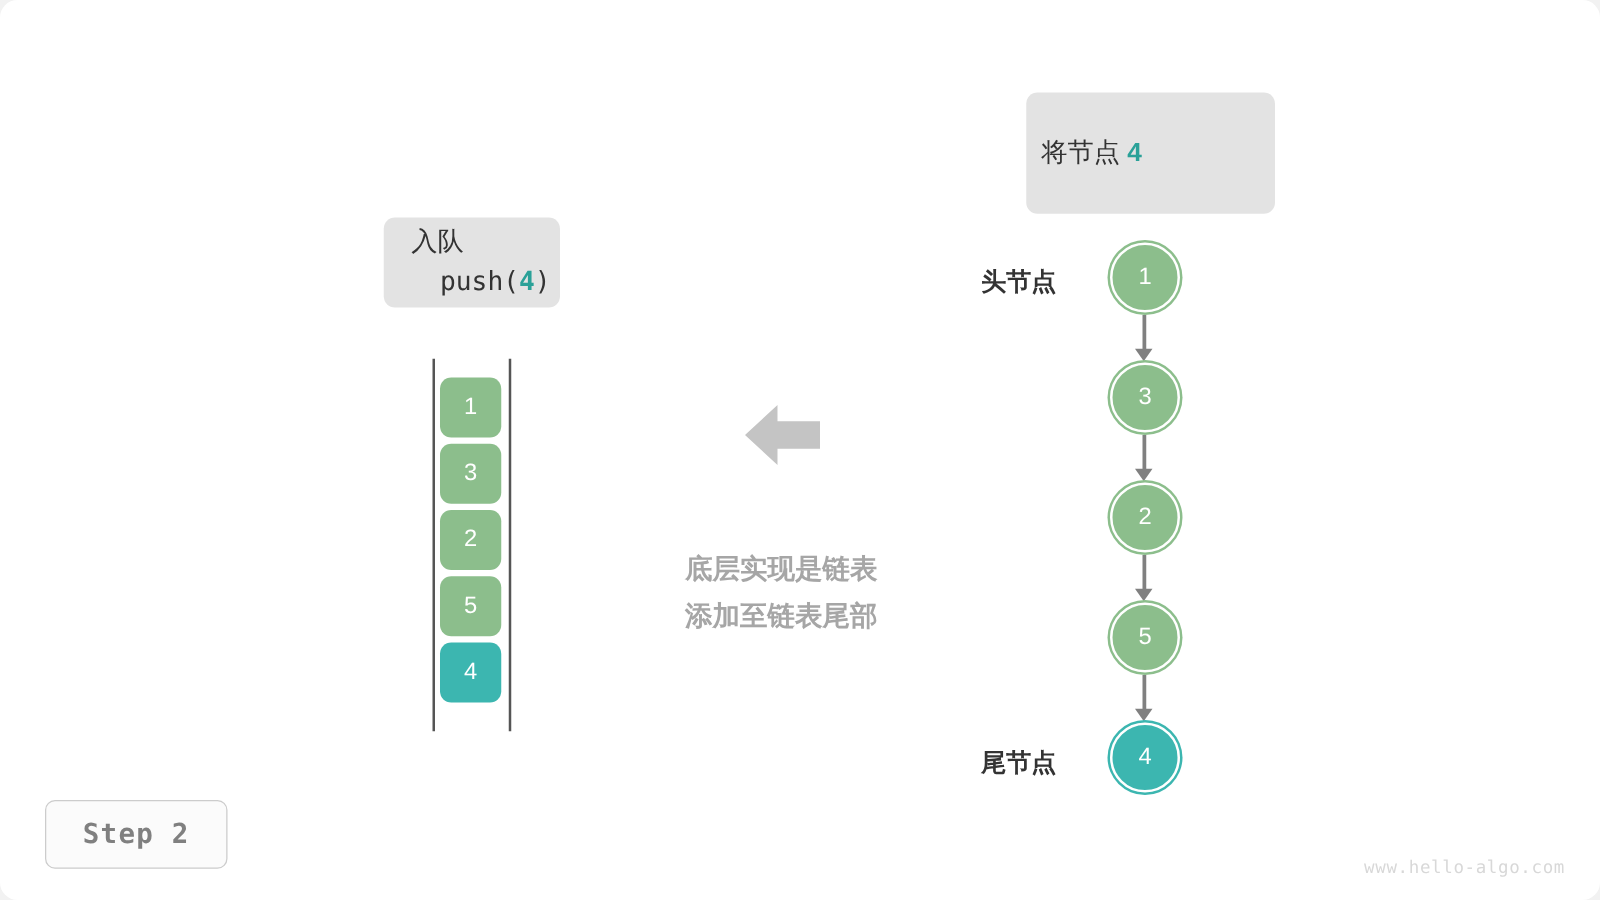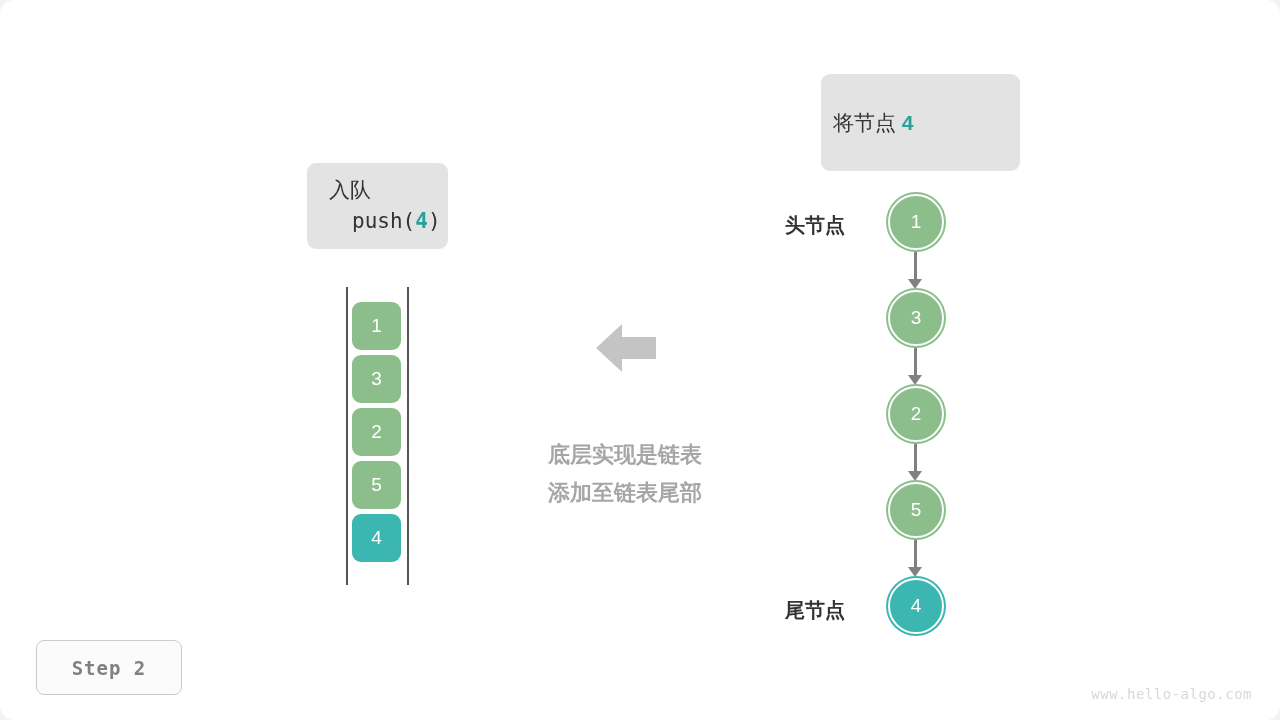--- a/index.html
+++ b/index.html
@@ -36,23 +36,23 @@
     white-space: nowrap;
   }
   .accent {
     color: #2aa198;
     font-weight: bold;
   }
 
   
   #push-plate {
     left: 307px;
-    top: 163px;
+    top: 174px;
     width: 141px;
-    height: 86px;
+    height: 72px;
     padding-left: 22px;
     box-sizing: border-box;
   }
   #push-plate .line1 {
     font-size: 21px;
     line-height: 30px;
     color: #333333;
   }
   #push-plate .line2 {
     font-family: "DejaVu Sans Mono", "Liberation Mono", monospace;
@@ -202,21 +202,21 @@
     width: 144px;
     height: 53px;
     border: 1px solid #cccccc;
     border-radius: 8px;
     background: #fbfbfb;
     display: flex;
     align-items: center;
     justify-content: center;
     color: #808080;
     font-family: "DejaVu Sans Mono", "Liberation Mono", monospace;
-    font-size: 19px;
+    font-size: 22px;
     font-weight: bold;
     letter-spacing: 1px;
   }
 
   
   #watermark {
     position: absolute;
     right: 28px;
     bottom: 18px;
     color: #d8d8d8;

